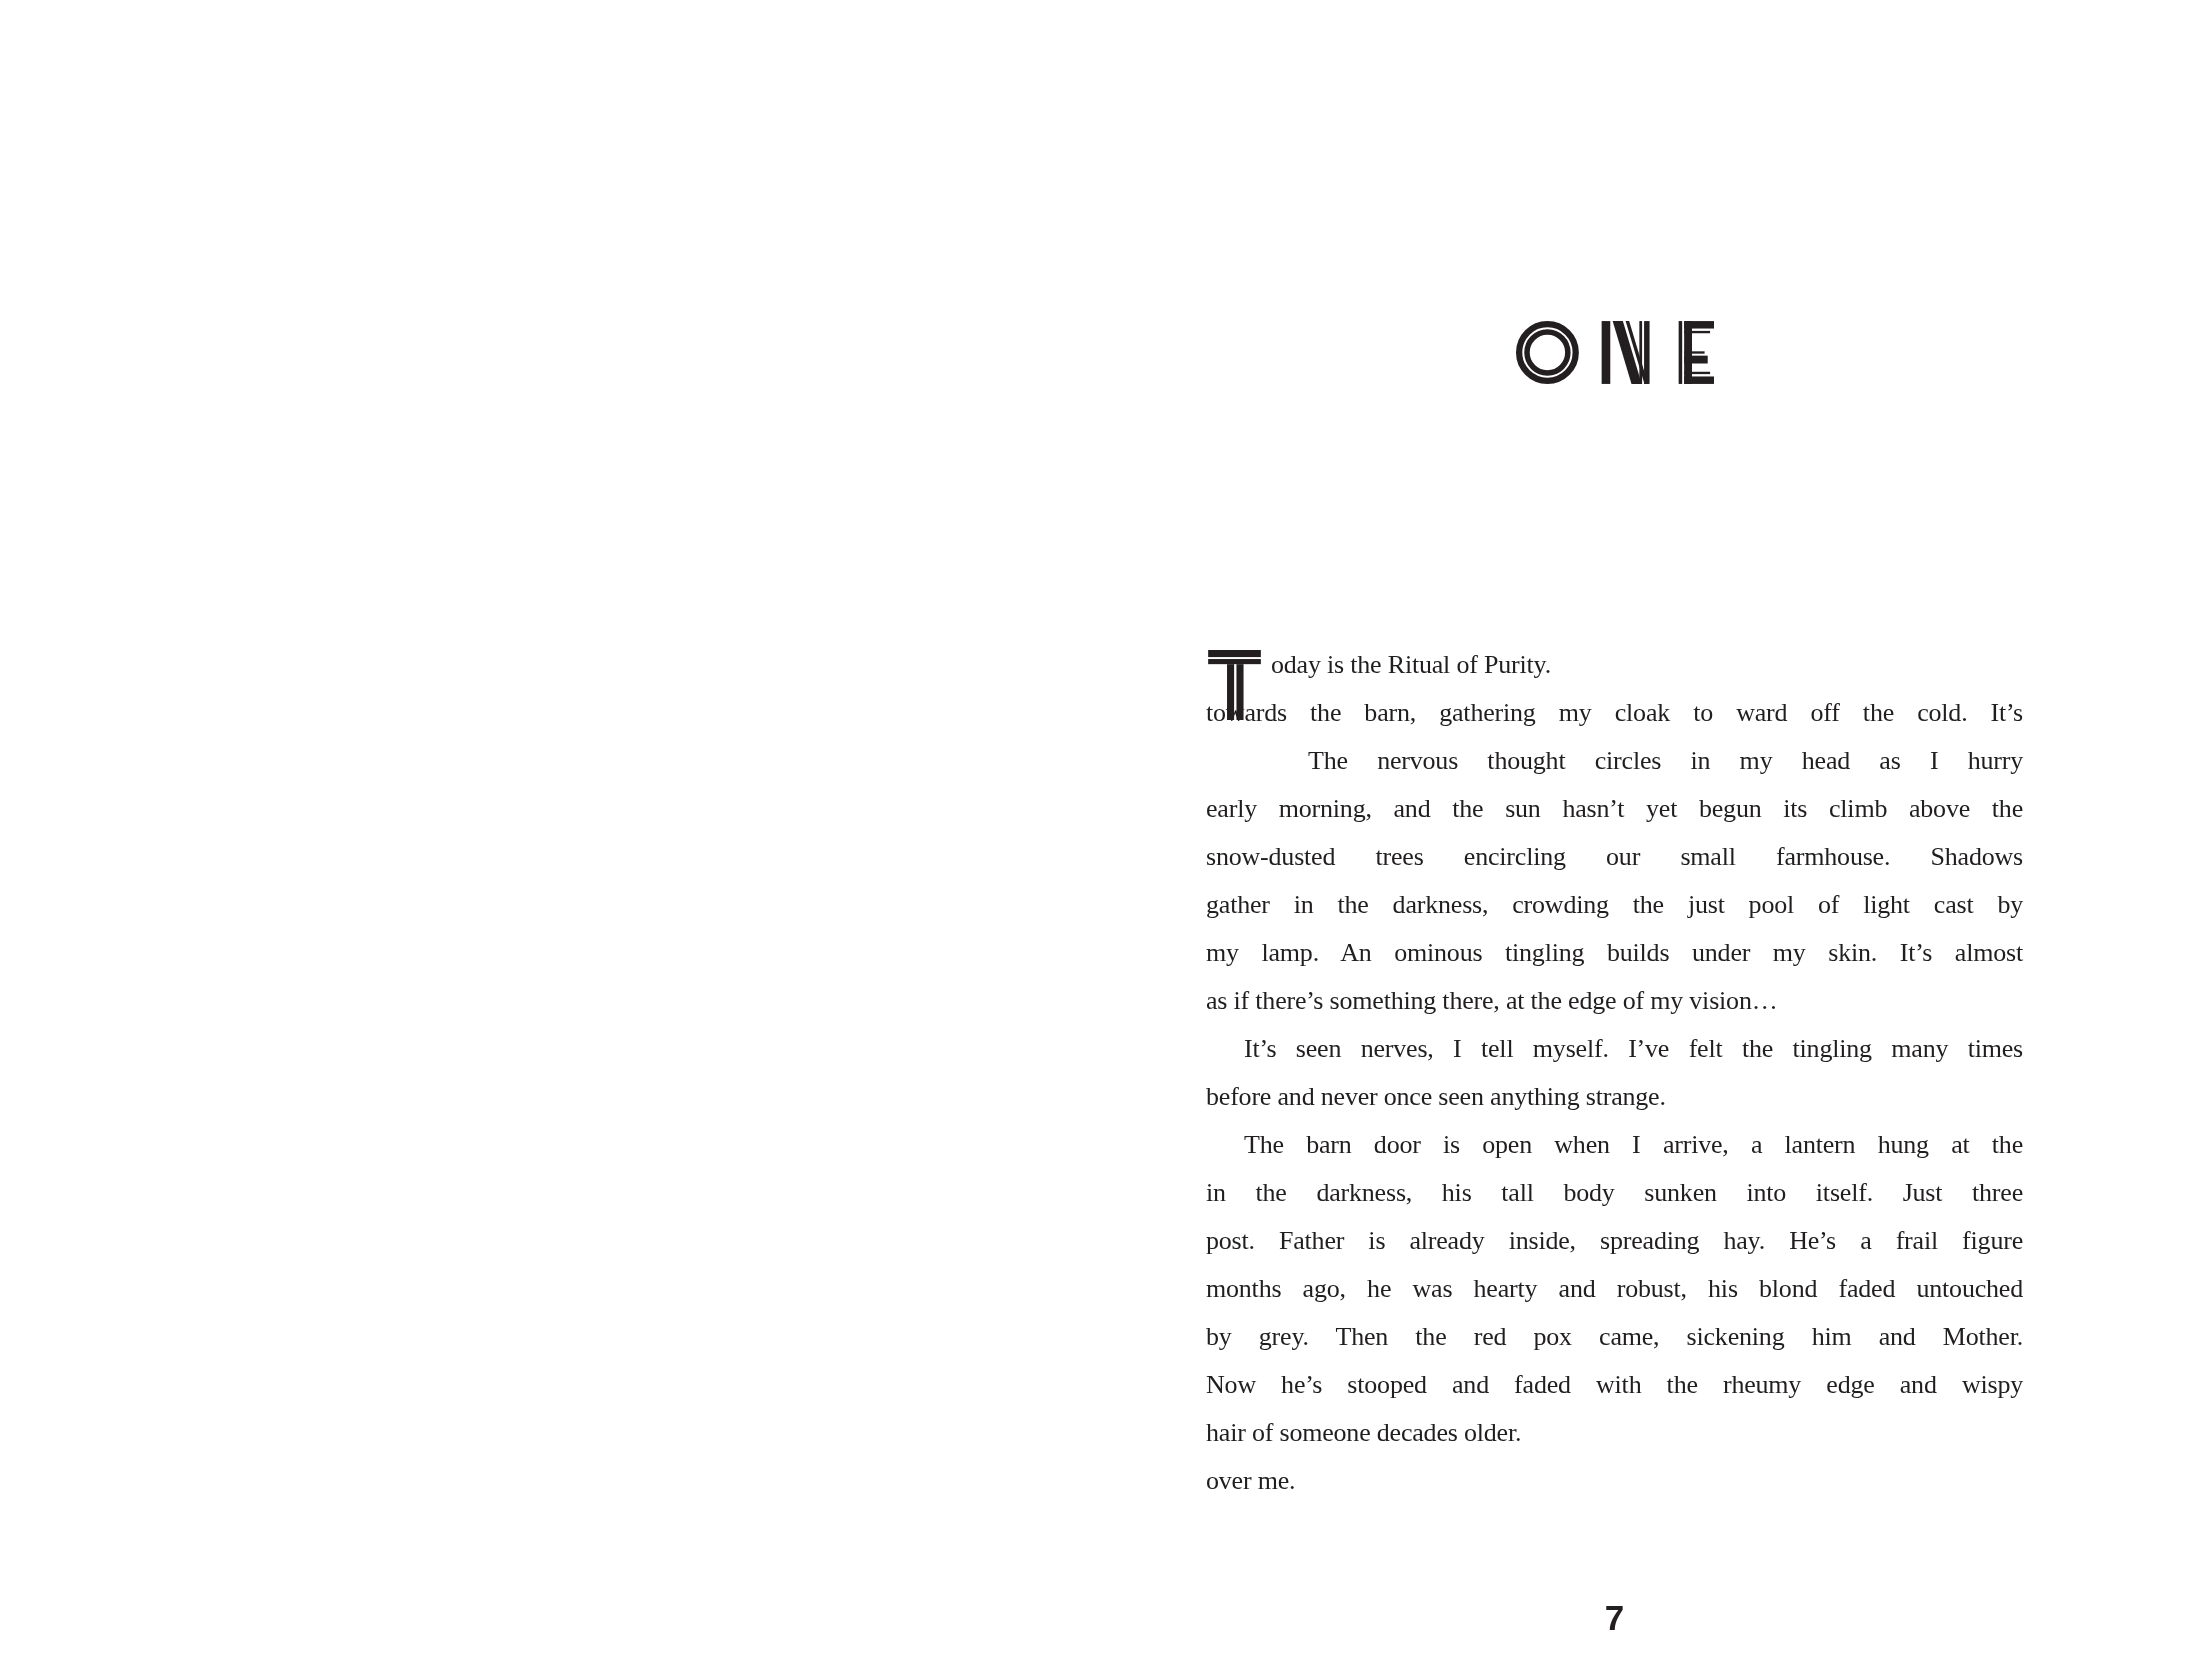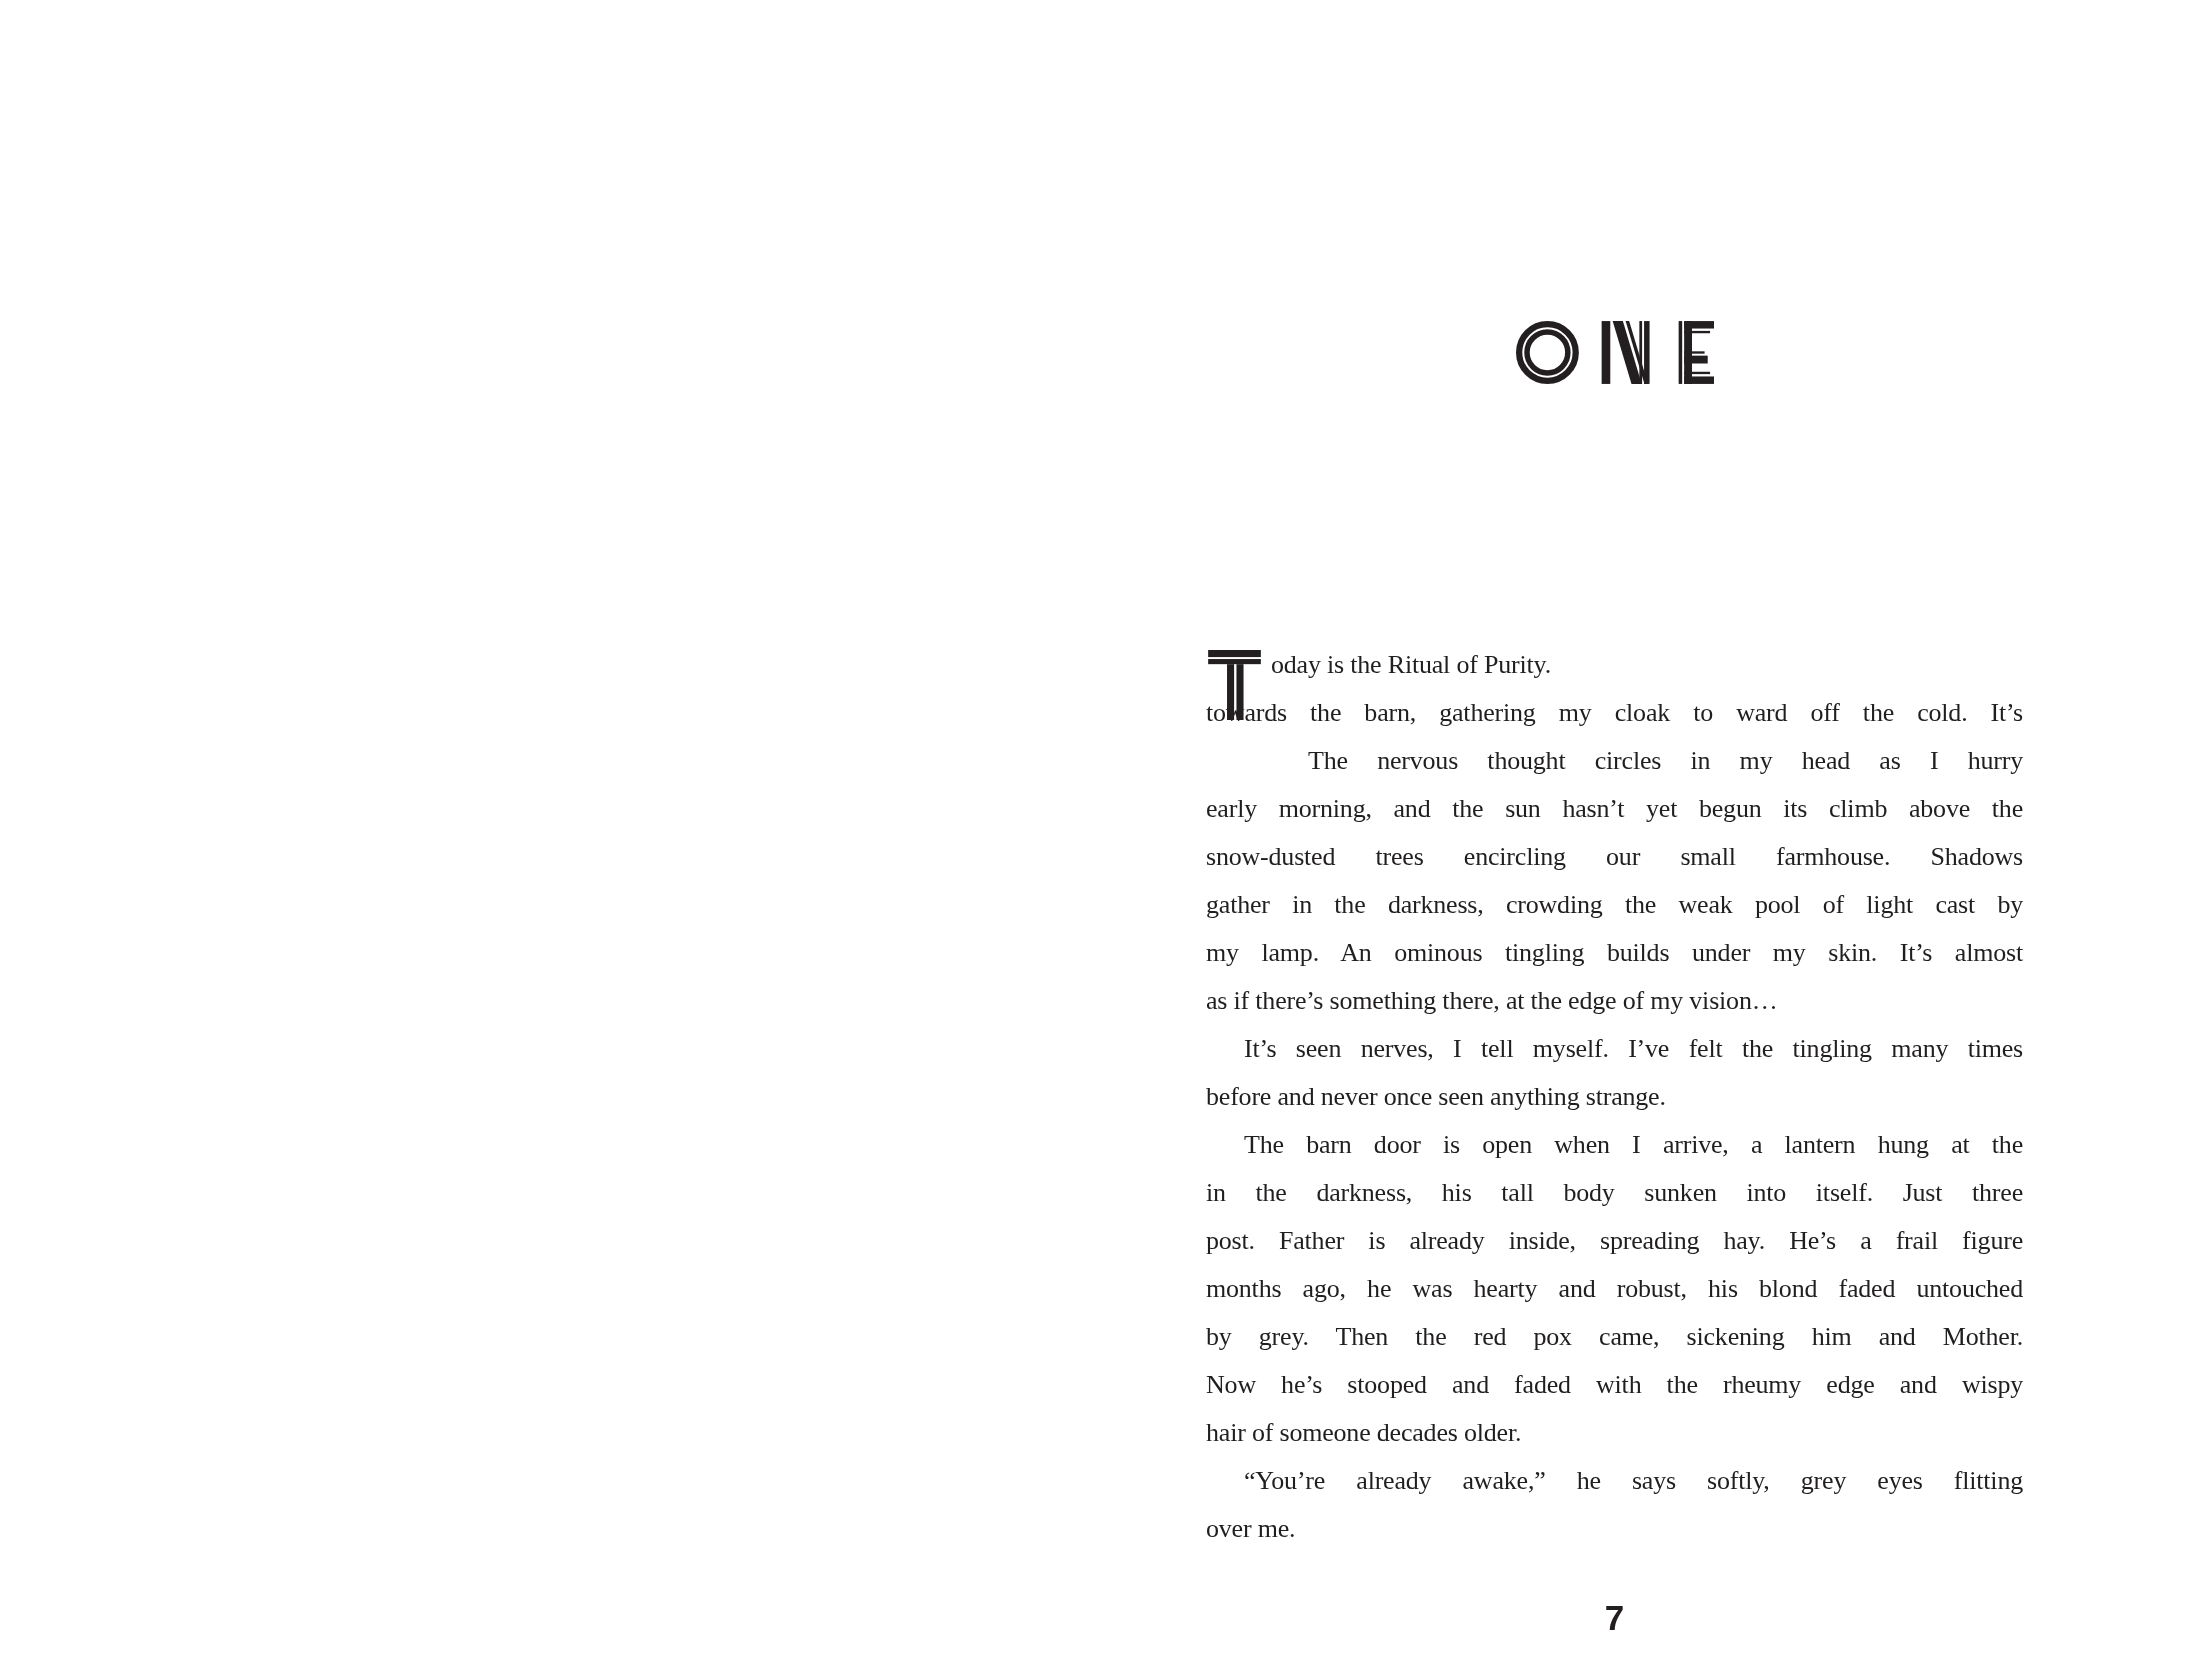--- a/index.html
+++ b/index.html
@@ -126,33 +126,32 @@
             <rect x="36" y="18" width="9" height="71"></rect>
           </g>
         </svg>
       </span>
 
     <div class="line last after-dropcap">oday is the Ritual of Purity.</div>
         <div class="line">towards the barn, gathering my cloak to ward off the cold. It’s</div>
         <div class="line after-dropcap indent">The nervous thought circles in my head as I hurry</div>
         <div class="line">early morning, and the sun hasn’t yet begun its climb above the</div>
         <div class="line">snow-dusted trees encircling our small farmhouse. Shadows</div>
-        <div class="line">gather in the darkness, crowding the weak pool of light cast by</div>
+        <div class="line">gather in the darkness, crowding the just pool of light cast by</div>
         <div class="line">my lamp. An ominous tingling builds under my skin. It’s almost</div>
         <div class="line last">as if there’s something there, at the edge of my vision…</div>
         <div class="line indent">It’s seen nerves, I tell myself. I’ve felt the tingling many times</div>
         <div class="line last">before and never once seen anything strange.</div>
         <div class="line indent">The barn door is open when I arrive, a lantern hung at the</div>
         <div class="line">in the darkness, his tall body sunken into itself. Just three</div>
         <div class="line">post. Father is already inside, spreading hay. He’s a frail figure</div>
         <div class="line">months ago, he was hearty and robust, his blond faded untouched</div>
         <div class="line">by grey. Then the red pox came, sickening him and Mother.</div>
         <div class="line">Now he’s stooped and faded with the rheumy edge and wispy</div>
         <div class="line last">hair of someone decades older.</div>
-        <div class="line indent">“You’re already awake,” he says softly, grey eyes flitting</div>
         <div class="line last">over me.</div>
       </div>
 
     <div class="folio">7</div>
 
   </div>
 </div>
 
 
 </body></html>

